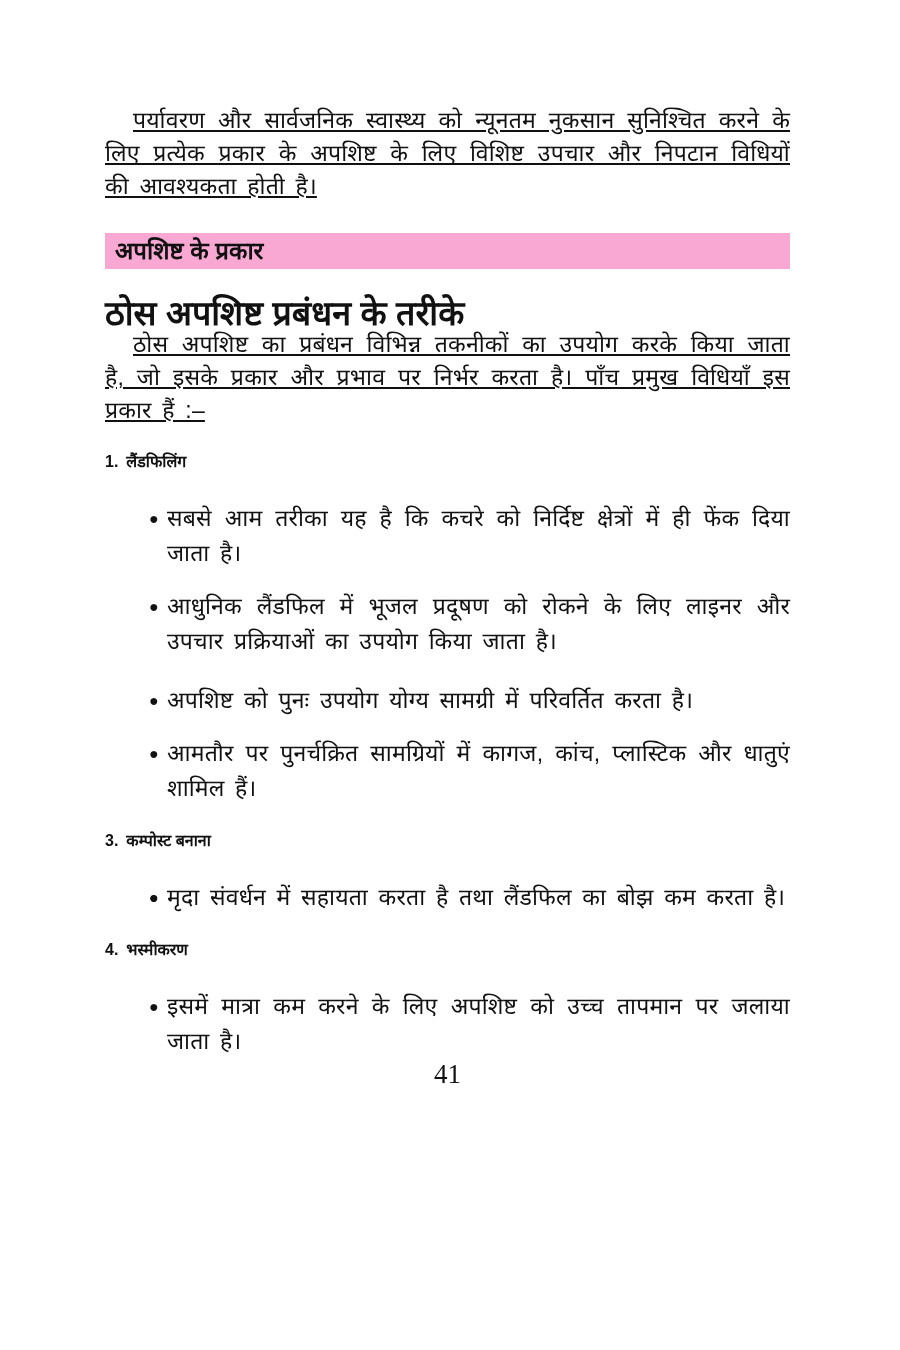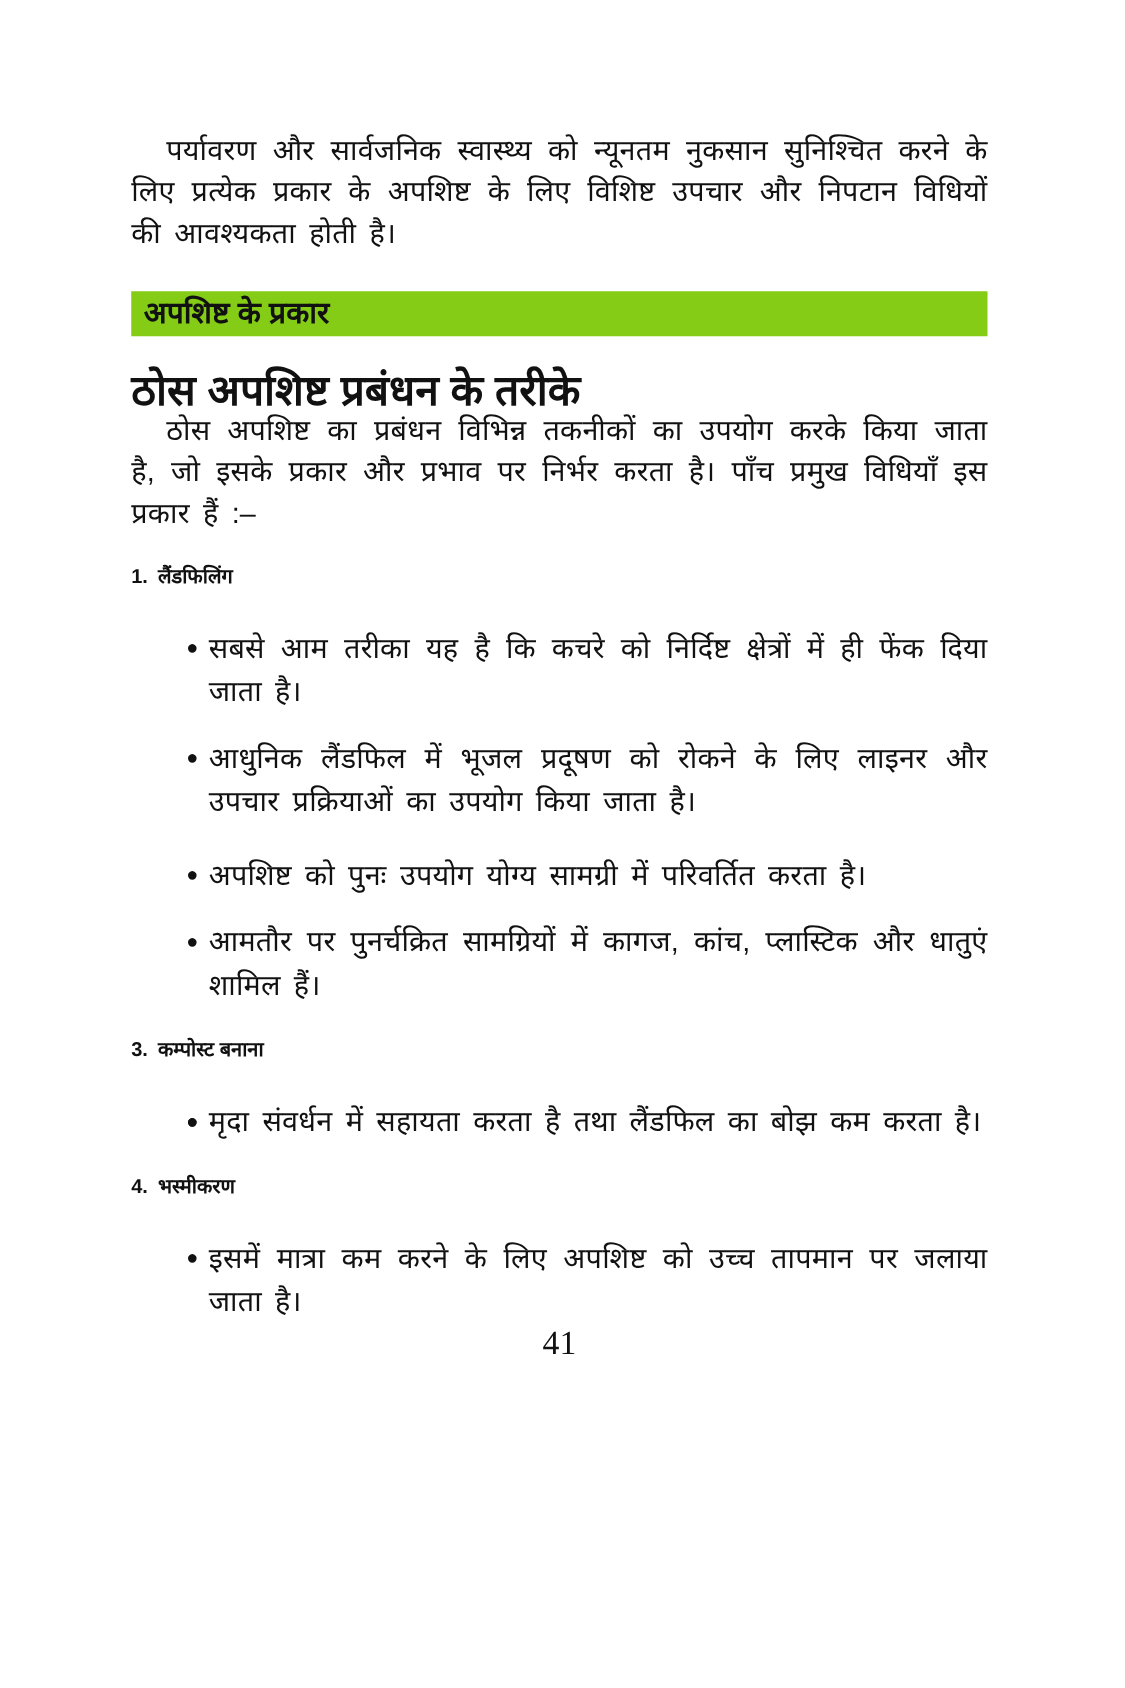--- a/index.html
+++ b/index.html
@@ -18,25 +18,26 @@
     height: 1350px;
     padding: 104px 110px 0 105px;
   }
   p.body-para {
     margin: 0;
     font-size: 23px;
     line-height: 33px;
     text-align: justify;
     letter-spacing: 0.2px;
     word-spacing: 4px;
+    text-decoration: underline;
   }
   p.indent { text-indent: 28px; }
   .banner {
     margin-top: 30px;
-    background: #84cc16;
+    background: #f9a8d4;
     font-size: 24px;
     font-weight: bold;
     line-height: 36px;
     height: 36px;
     padding-left: 10px;
   }
   h2.subheading {
     margin: 29px 0 0 0;
     font-size: 34px;
     font-weight: bold;

